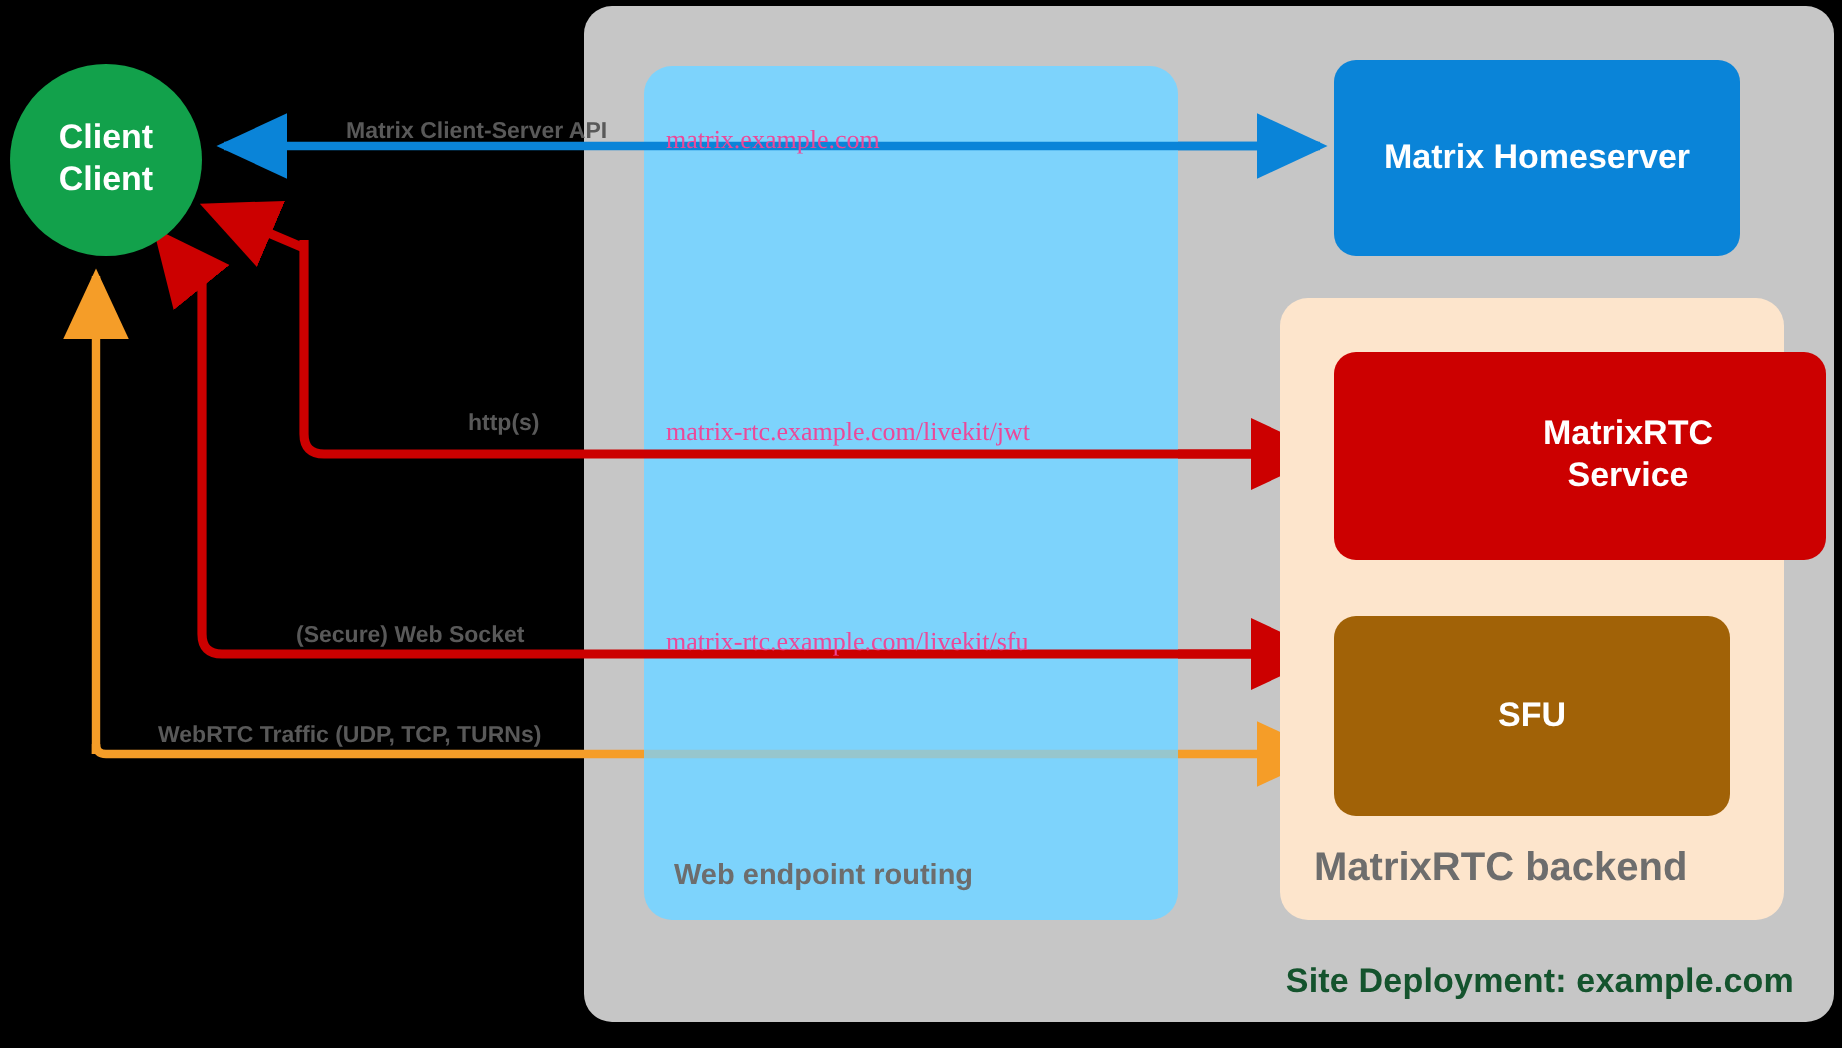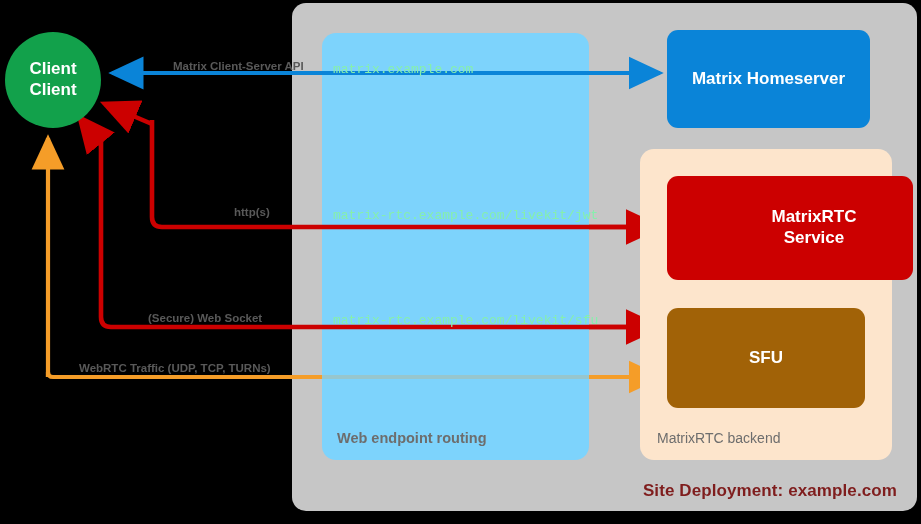--- a/index.html
+++ b/index.html
@@ -35,21 +35,21 @@
     height: 508px;
     background: #c6c6c6;
     border-radius: 14px;
   }
   .site-label {
     position: absolute;
     right: 20px;
     bottom: 10px;
     font-size: 17px;
     font-weight: bold;
-    color: #7f1d1d;
+    color: #14532d;
     letter-spacing: 0.1px;
     white-space: nowrap;
   }
   .routing-container {
     position: absolute;
     left: 322px;
     top: 33px;
     width: 267px;
     height: 427px;
     background: #7dd3fc;
@@ -70,22 +70,22 @@
     top: 149px;
     width: 252px;
     height: 311px;
     background: #fde5cc;
     border-radius: 14px;
   }
   .backend-label {
     position: absolute;
     left: 17px;
     bottom: 14px;
-    font-size: 14px;
-    font-weight: normal;
+    font-size: 20px;
+    font-weight: bold;
     color: #6d6d6d;
     white-space: nowrap;
   }
 
   
   .node {
     position: absolute;
     display: flex;
     align-items: center;
     justify-content: center;
@@ -137,23 +137,23 @@
   .edge-label {
     position: absolute;
     font-size: 11.5px;
     font-weight: bold;
     color: #595959;
     white-space: nowrap;
     z-index: 5;
   }
   .url-label {
     position: absolute;
-    font-family: Liberation Mono, monospace;
+    font-family: Liberation Serif, serif;
     font-size: 13px;
-    color: #86efac;
+    color: #ec4899;
     white-space: nowrap;
     z-index: 5;
   }
 </style>
 </head>
 <body>
 
 <div id="stage">
 
   <div class="site-container">

